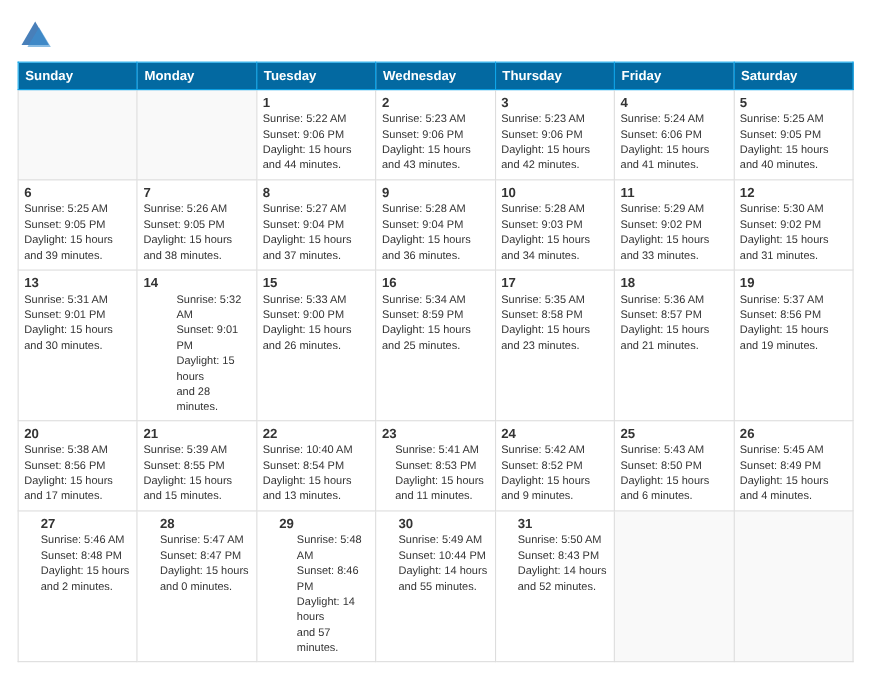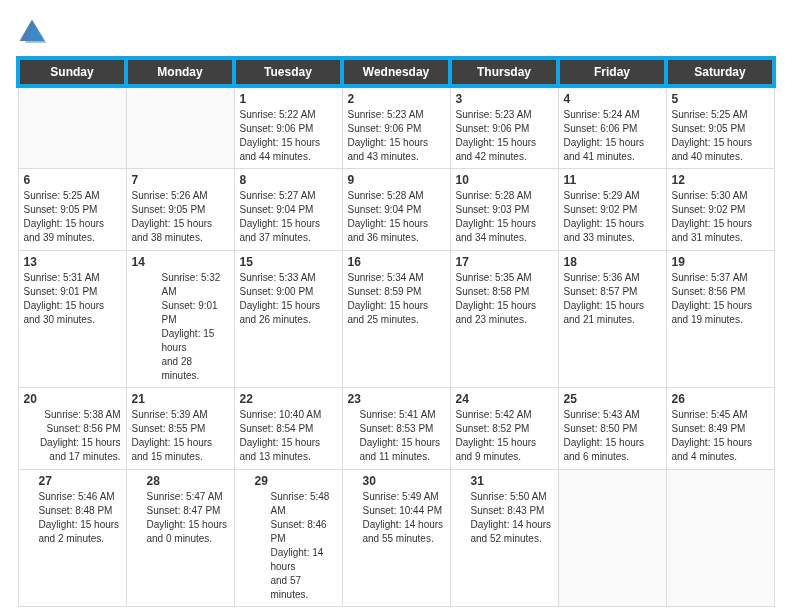--- a/index.html
+++ b/index.html
@@ -60,26 +60,26 @@
       color: #555;
     }
     .calendar {
       flex: 1;
       border: 1px solid #ccc;
       border-collapse: collapse;
       width: 100%;
       table-layout: fixed;
     }
     .calendar th {
-      background: #404040;
+      background: #0369a1;
       color: #fff;
-      text-align: center;
+      text-align: left;
       padding: 5px 6px;
       font-size: 12px;
-      border: 4px solid #0ea5e9;
+      border: 1px solid #0ea5e9;
     }
     .calendar td {
       vertical-align: top;
       padding: 4px 5px;
       border: 1px solid #ddd;
       font-size: 10px;
       color: #333;
       background: #fff;
       height: 82px;
     }
@@ -274,21 +274,21 @@
             <span class="day-num">19</span>
             <div class="day-info" style="white-space: pre-line;">Sunrise: 5:37 AM
 Sunset: 8:56 PM
 Daylight: 15 hours
 and 19 minutes.</div>
           </td>
         </tr>
         <tr>
           <td>
             <span class="day-num">20</span>
-            <div class="day-info" style="white-space: pre-line; text-align: right;">Sunrise: 5:38 AM
+            <div class="day-info" style="white-space: pre-line;">Sunrise: 5:38 AM
 Sunset: 8:56 PM
 Daylight: 15 hours
 and 17 minutes.</div>
           </td>
           <td>
             <span class="day-num">21</span>
             <div class="day-info" style="white-space: pre-line;">Sunrise: 5:39 AM
 Sunset: 8:55 PM
 Daylight: 15 hours
 and 15 minutes.</div>

